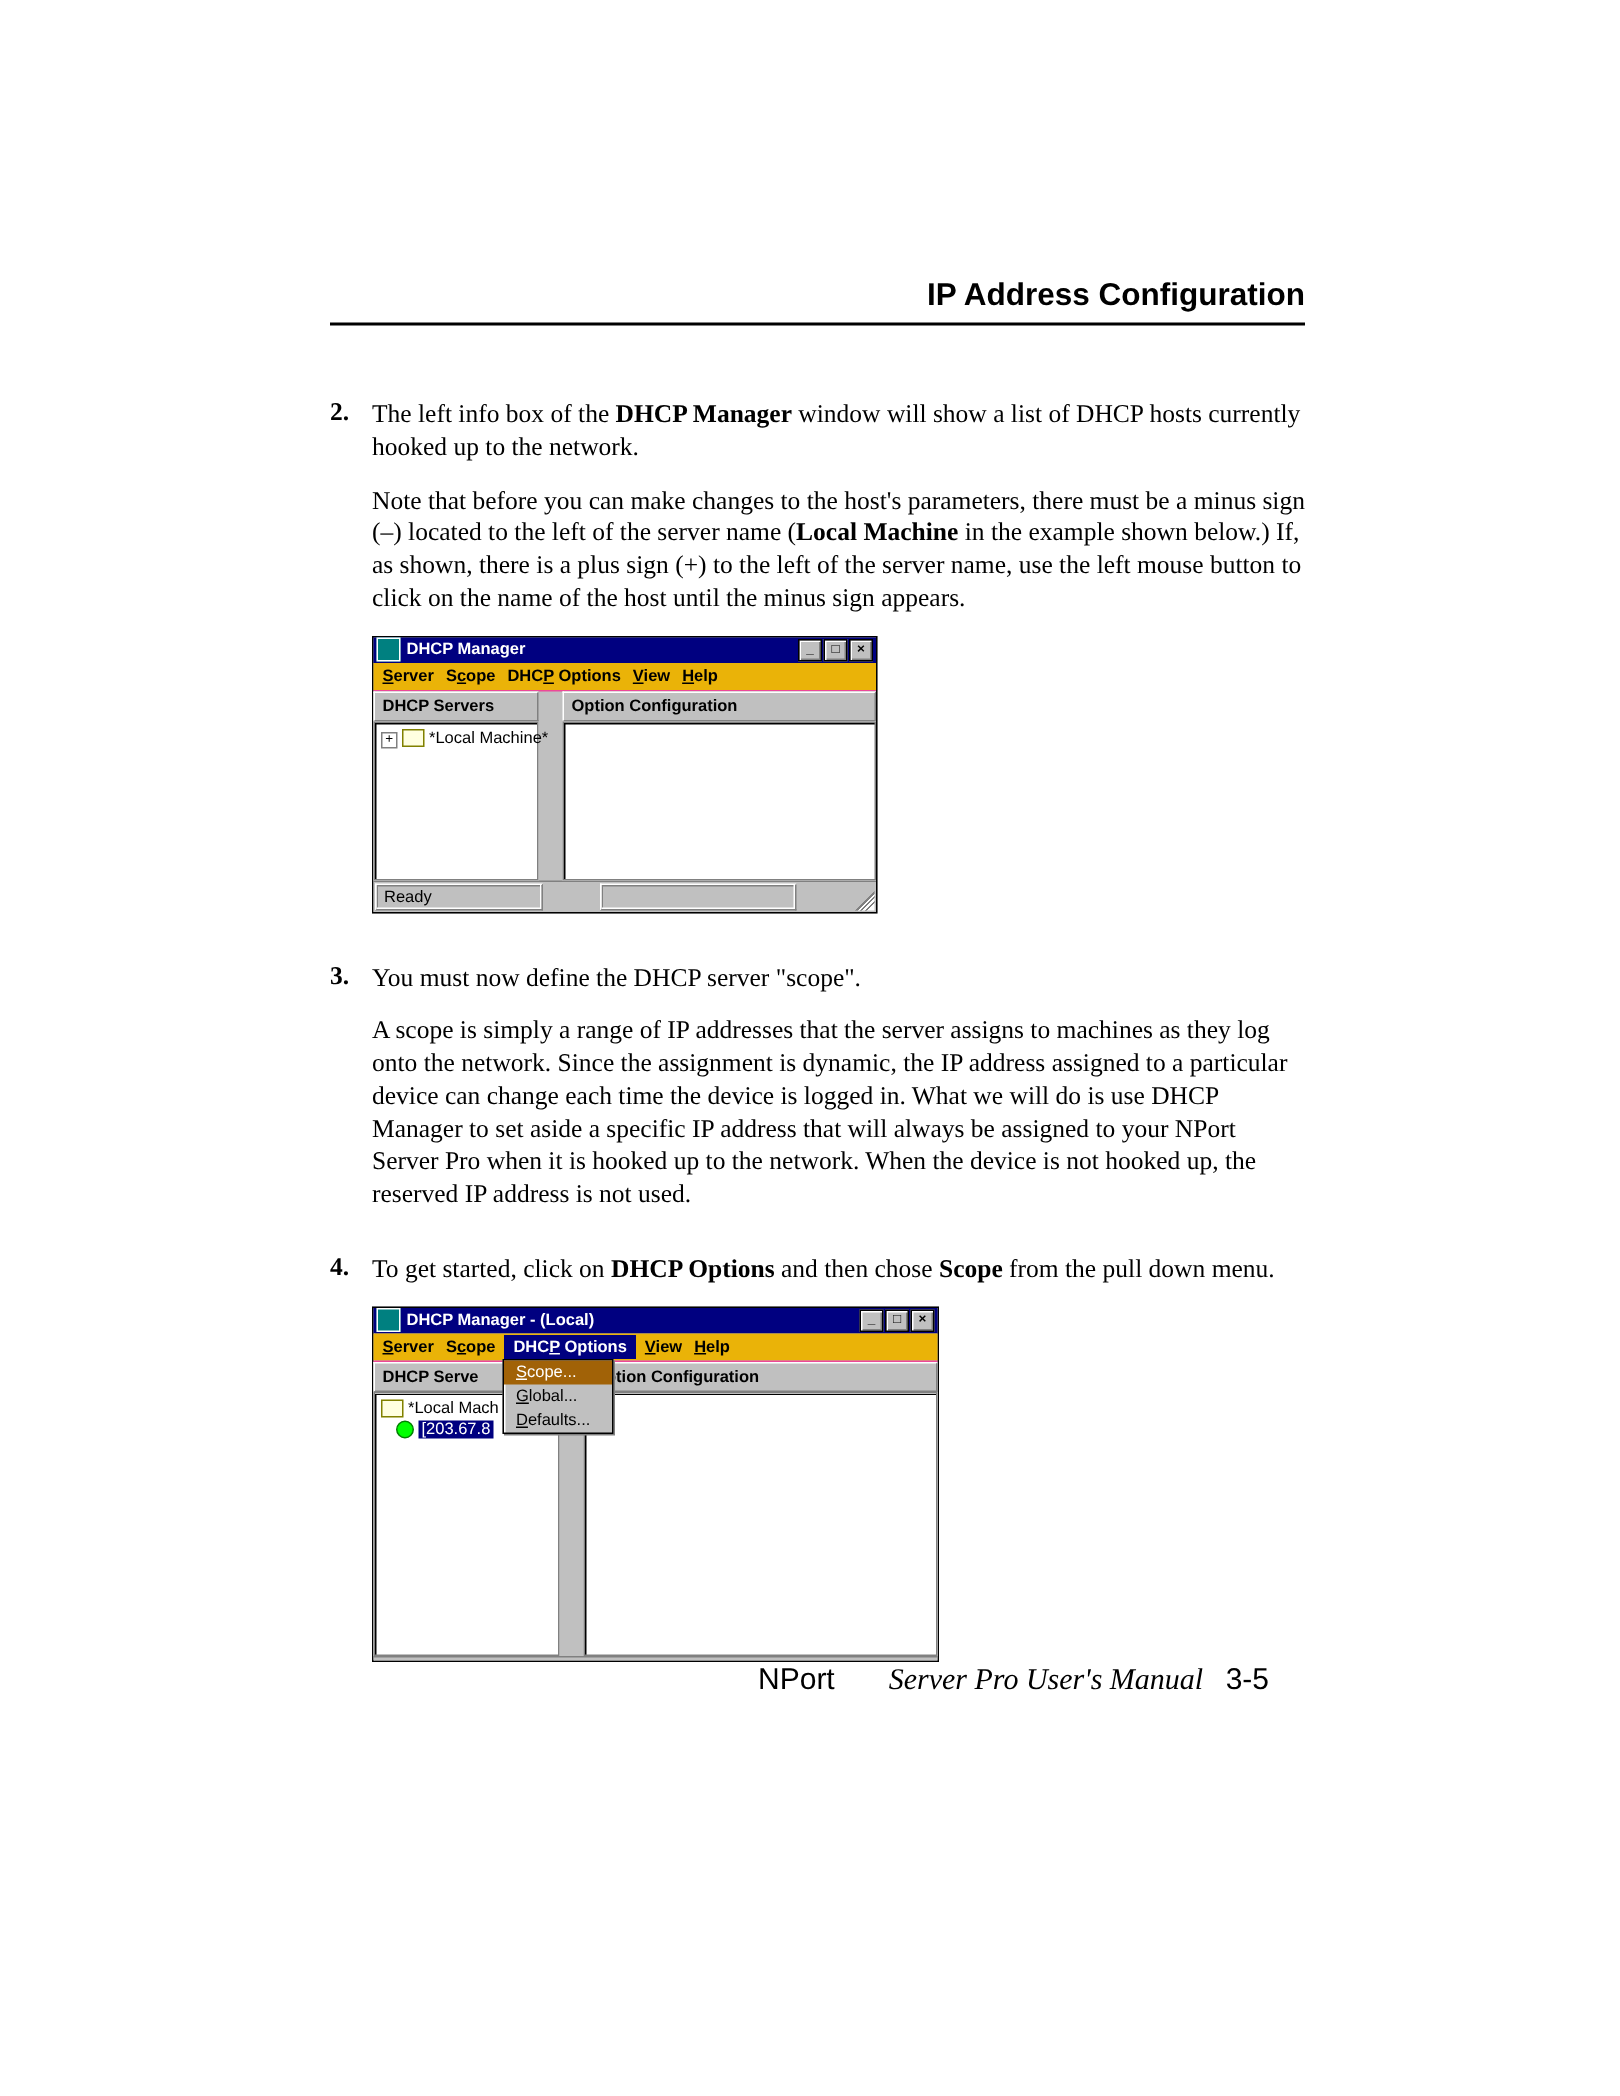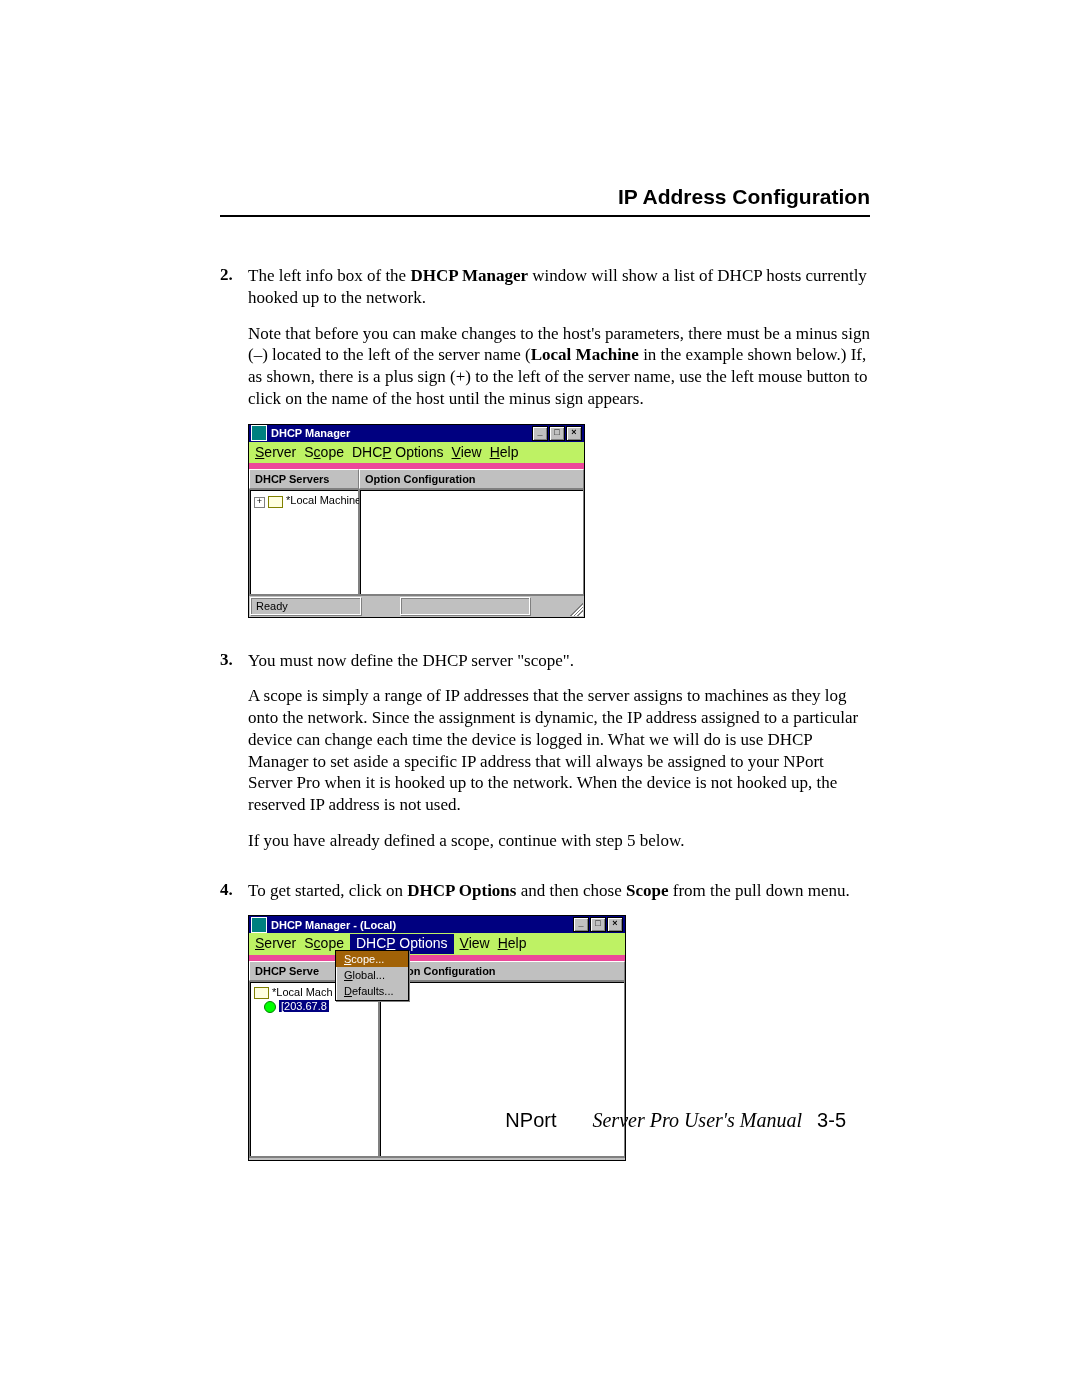--- a/index.html
+++ b/index.html
@@ -86,33 +86,35 @@
     font-size: 9px;
     line-height: 11px;
     text-align: center;
     color: #000;
     font-weight: bold;
   }
   .menubar {
     display: flex;
     gap: 8px;
     padding: 2px 6px;
-    background: #bef264;
-    font-size: 14px;
+    background: #eab308;
+    font-size: 11px;
+    font-weight: bold;
   }
   .menubar span u { text-decoration: underline; }
   .menubar .sel {
     background: #000080;
     color: #fff;
     padding: 1px 6px;
     margin: -1px -2px;
   }
   .client {
     display: flex;
-    border-top: 6px solid #ec4899;
+    border-top: 1px solid #ec4899;
+    gap: 16px;
   }
   .pane {
     background: #c0c0c0;
     box-sizing: border-box;
   }
   .pane-head {
     font-weight: bold;
     padding: 2px 5px;
     border-top: 1px solid #fff;
     border-left: 1px solid #fff;
@@ -268,21 +270,20 @@
           </div>
         </div>
       </div>
     </li>
 
     <li>
       <div class="step-num">3.</div>
       <div class="step-body">
         <p>You must now define the DHCP server "scope".</p>
         <p>A scope is simply a range of IP addresses that the server assigns to machines as they log onto the network. Since the assignment is dynamic, the IP address assigned to a particular device can change each time the device is logged in. What we will do is use DHCP Manager to set aside a specific IP address that will always be assigned to your NPort Server Pro when it is hooked up to the network. When the device is not hooked up, the reserved IP address is not used.</p>
-        <p>If you have already defined a scope, continue with step 5 below.</p>
       </div>
     </li>
 
     <li>
       <div class="step-num">4.</div>
       <div class="step-body">
         <p>
           <span>To get started, click on </span><span class="bold">DHCP Options</span><span> and then chose </span><span class="bold">Scope</span><span> from the pull down menu.</span>
         </p>
 

